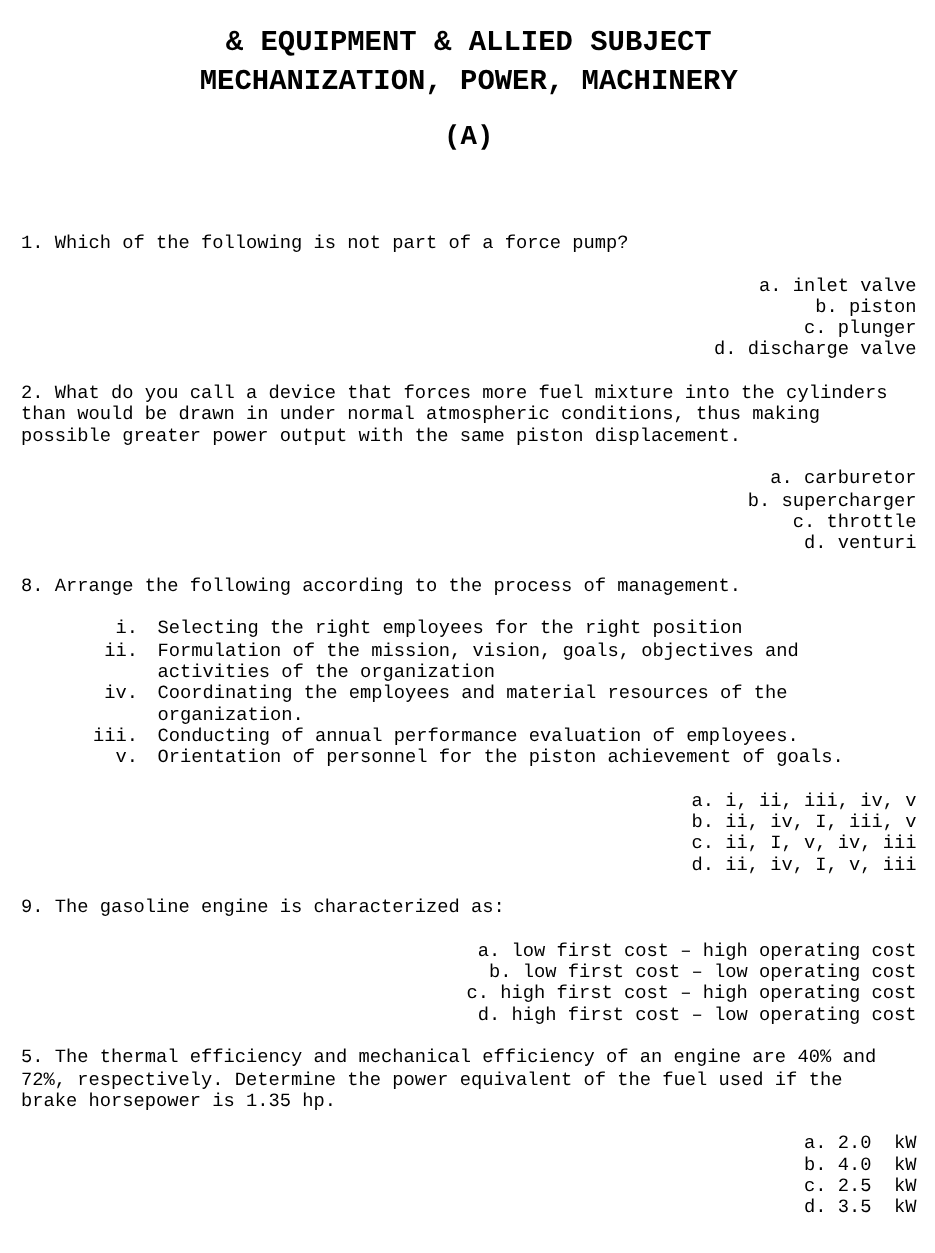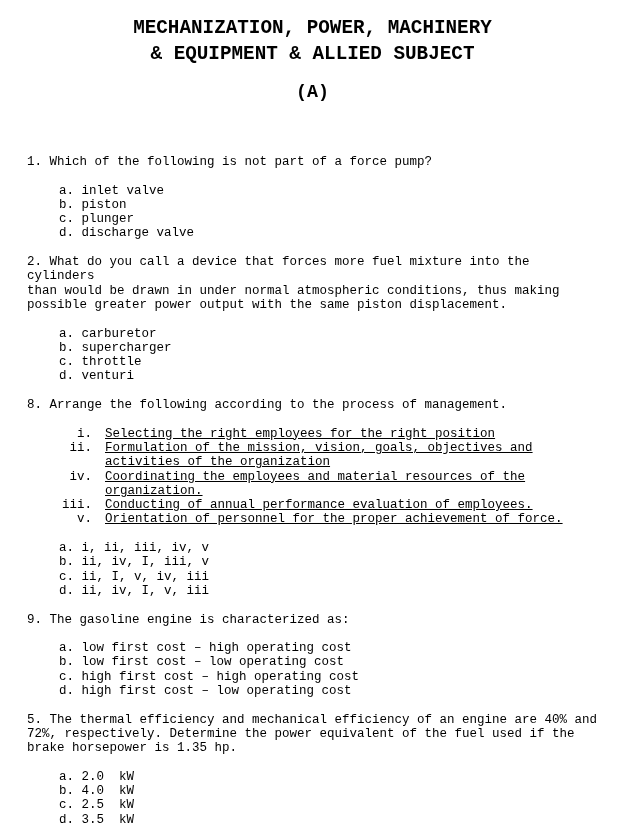--- a/index.html
+++ b/index.html
@@ -18,36 +18,36 @@
   }
   .section-label {
     text-align:center; font-weight:bold;
     font-size:18.3px; line-height:26px;
     margin-top:12px;
   }
 
   .questions { margin-top:50px; font-size:12.5px; line-height:14.3px; }
   .question + .question { margin-top:14.3px; }
 
-  .q-body   { margin:13px; white-space:pre-wrap; }
-  .q-options{ margin:14.3px 0 0 0; padding-left:45px; white-space:pre; }
+  .q-body   { margin:0; white-space:pre-wrap; }
+  .q-options{ margin:14.3px 0 0 0; padding-left:45px; white-space:pre;text-align:right; }
 
   .q-items  { margin:14.3px 0 0 0; }
   .roman-item { display:flex; }
   .roman-label { flex:0 0 78px; text-align:right; white-space:pre; }
-  .roman-text  { margin-left:13px; white-space:pre-line;text-decoration:underline; }
+  .roman-text  { margin-left:13px; white-space:pre-line; }
 </style>
 </head>
 <body>
 
 <div class="page">
 
   <div class="doc-title">
+    <div>&amp; EQUIPMENT &amp; ALLIED SUBJECT</div>
     <div>MECHANIZATION, POWER, MACHINERY</div>
-    <div>&amp; EQUIPMENT &amp; ALLIED SUBJECT</div>
   </div>
 
   <div class="section-label">(A)</div>
 
   <div class="questions">
 
     <section class="question">
       <p class="q-body">1. Which of the following is not part of a force pump?</p>
       <div class="q-options">a. inlet valve
 b. piston
@@ -81,21 +81,21 @@
           <span class="roman-label">iv.</span>
           <span class="roman-text">Coordinating the employees and material resources of the
 organization.</span>
         </div>
         <div class="roman-item">
           <span class="roman-label">iii.</span>
           <span class="roman-text">Conducting of annual performance evaluation of employees.</span>
         </div>
         <div class="roman-item">
           <span class="roman-label">v.</span>
-          <span class="roman-text">Orientation of personnel for the proper achievement of force.</span>
+          <span class="roman-text">Orientation of personnel for the piston achievement of goals.</span>
         </div>
       </div>
       <div class="q-options">a. i, ii, iii, iv, v
 b. ii, iv, I, iii, v
 c. ii, I, v, iv, iii
 d. ii, iv, I, v, iii</div>
     </section>
 
     <section class="question">
       <p class="q-body">9. The gasoline engine is characterized as:</p>

